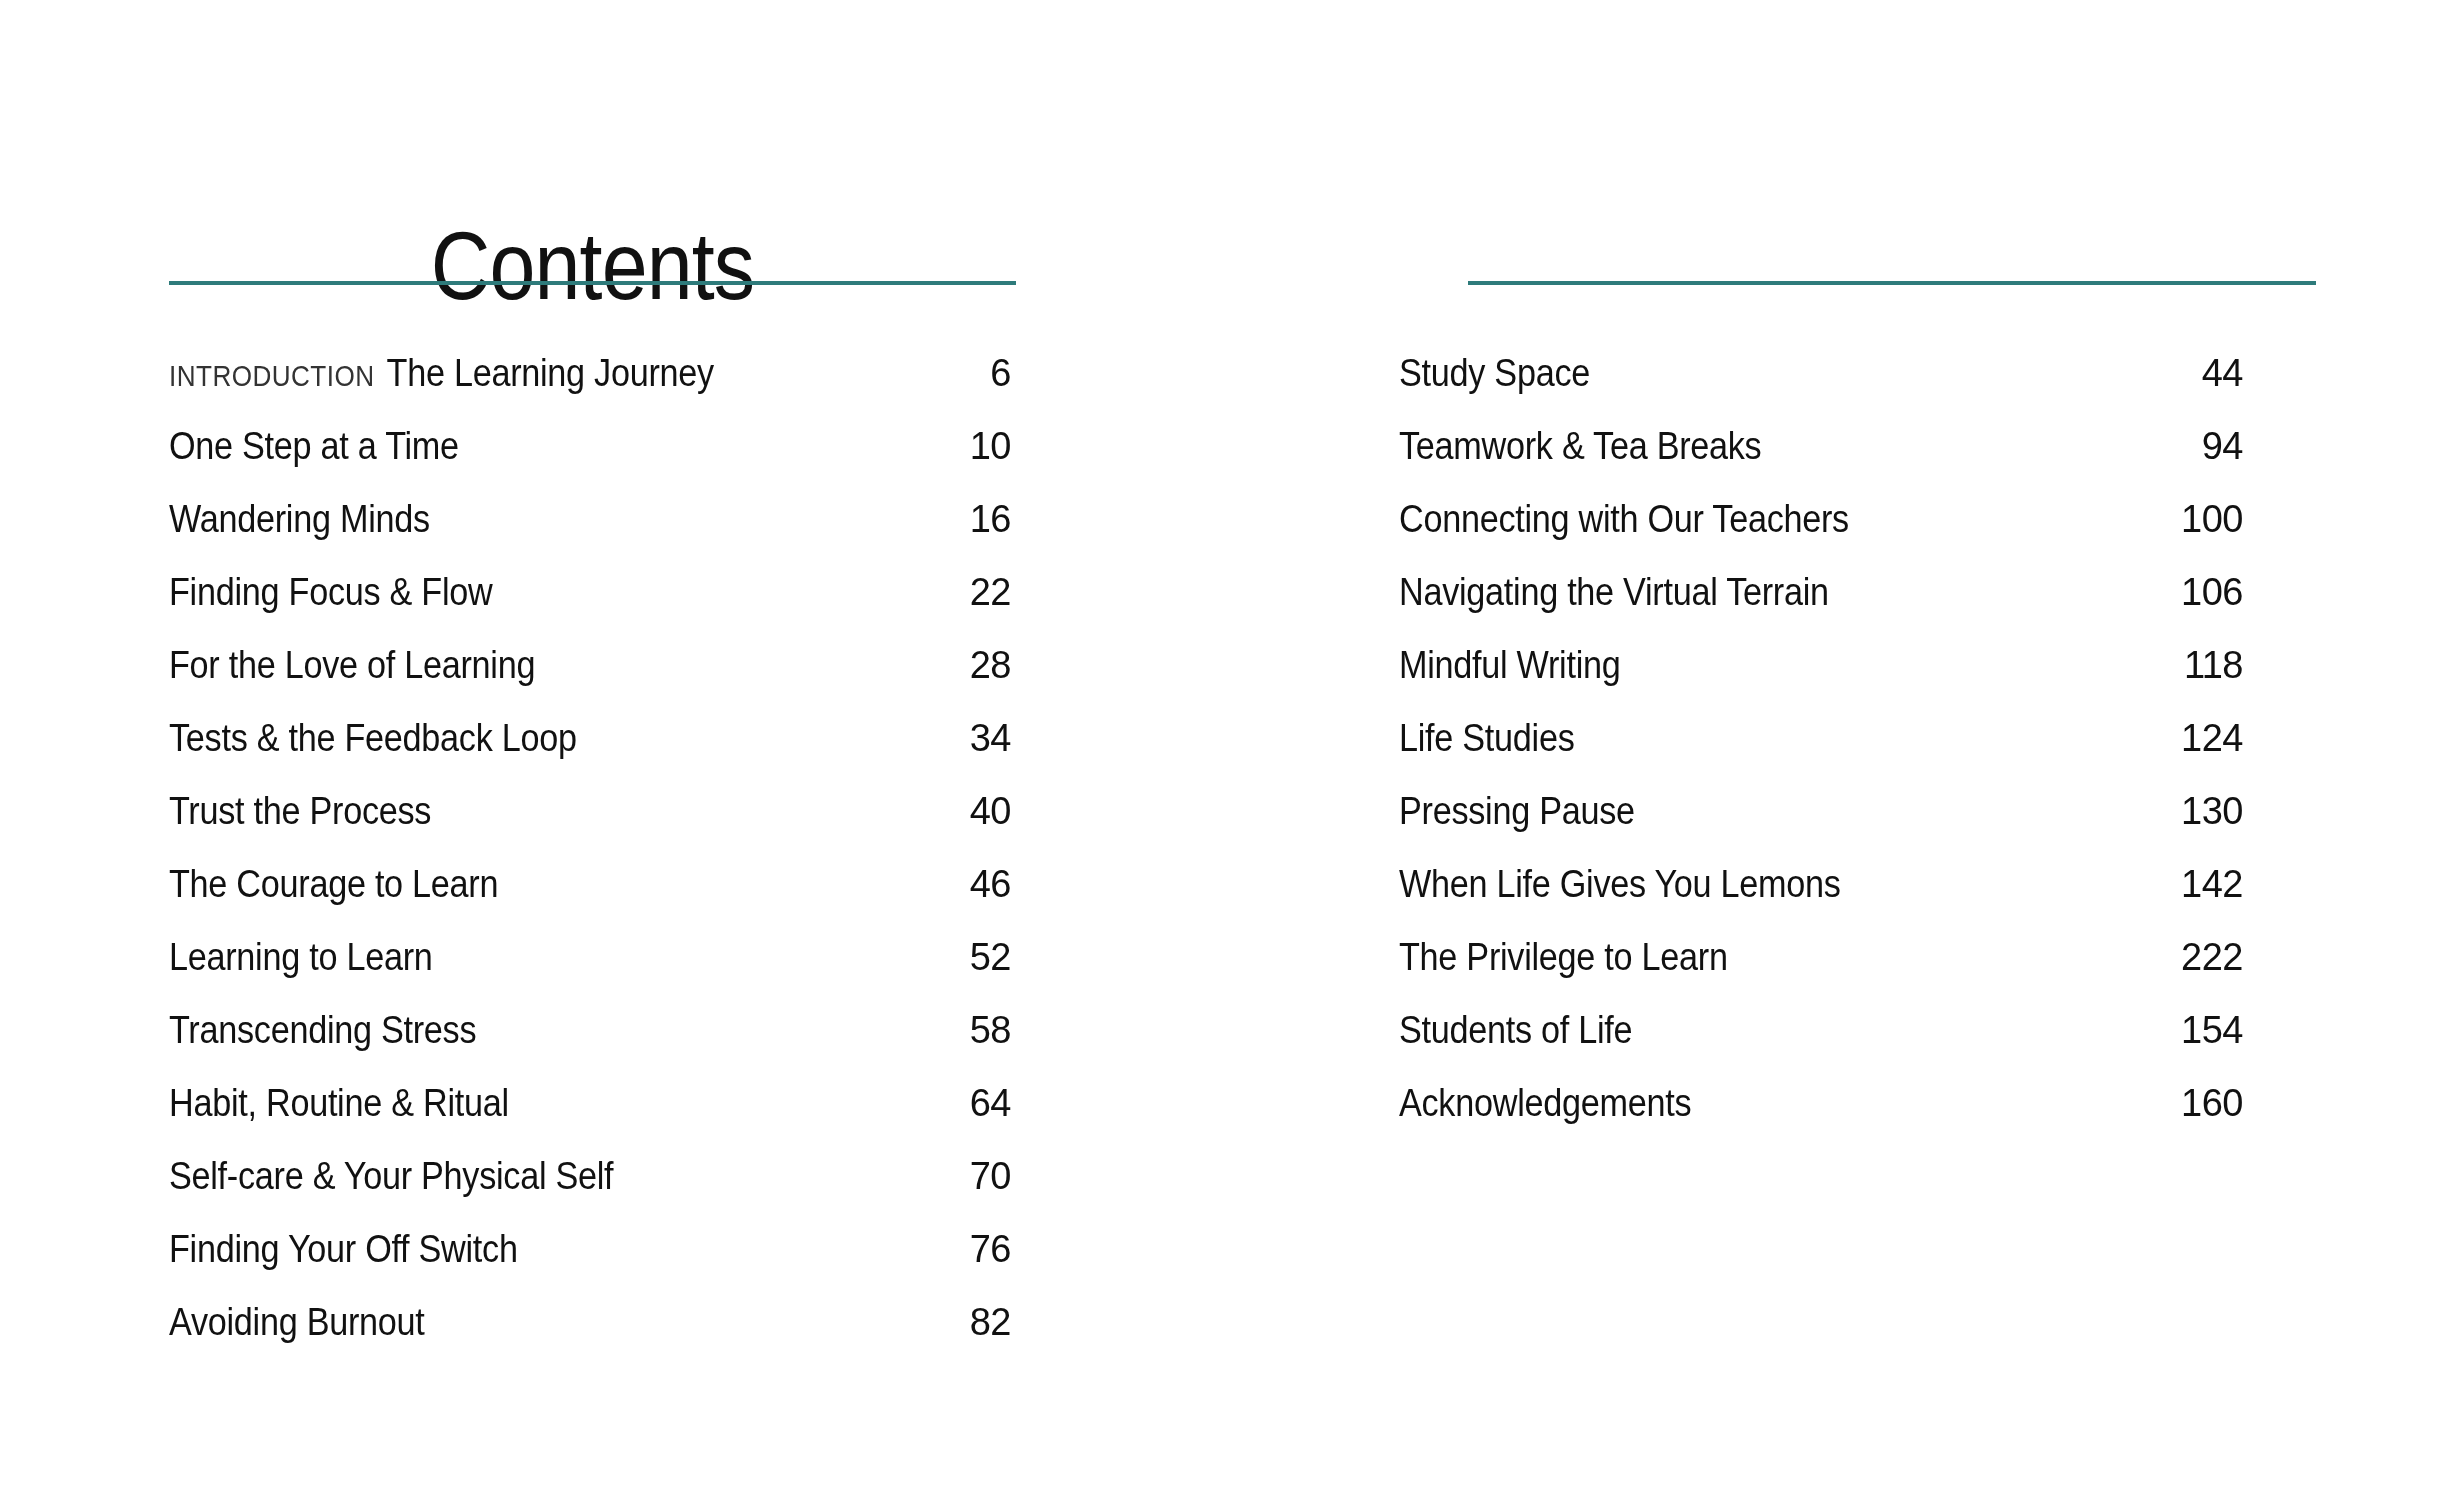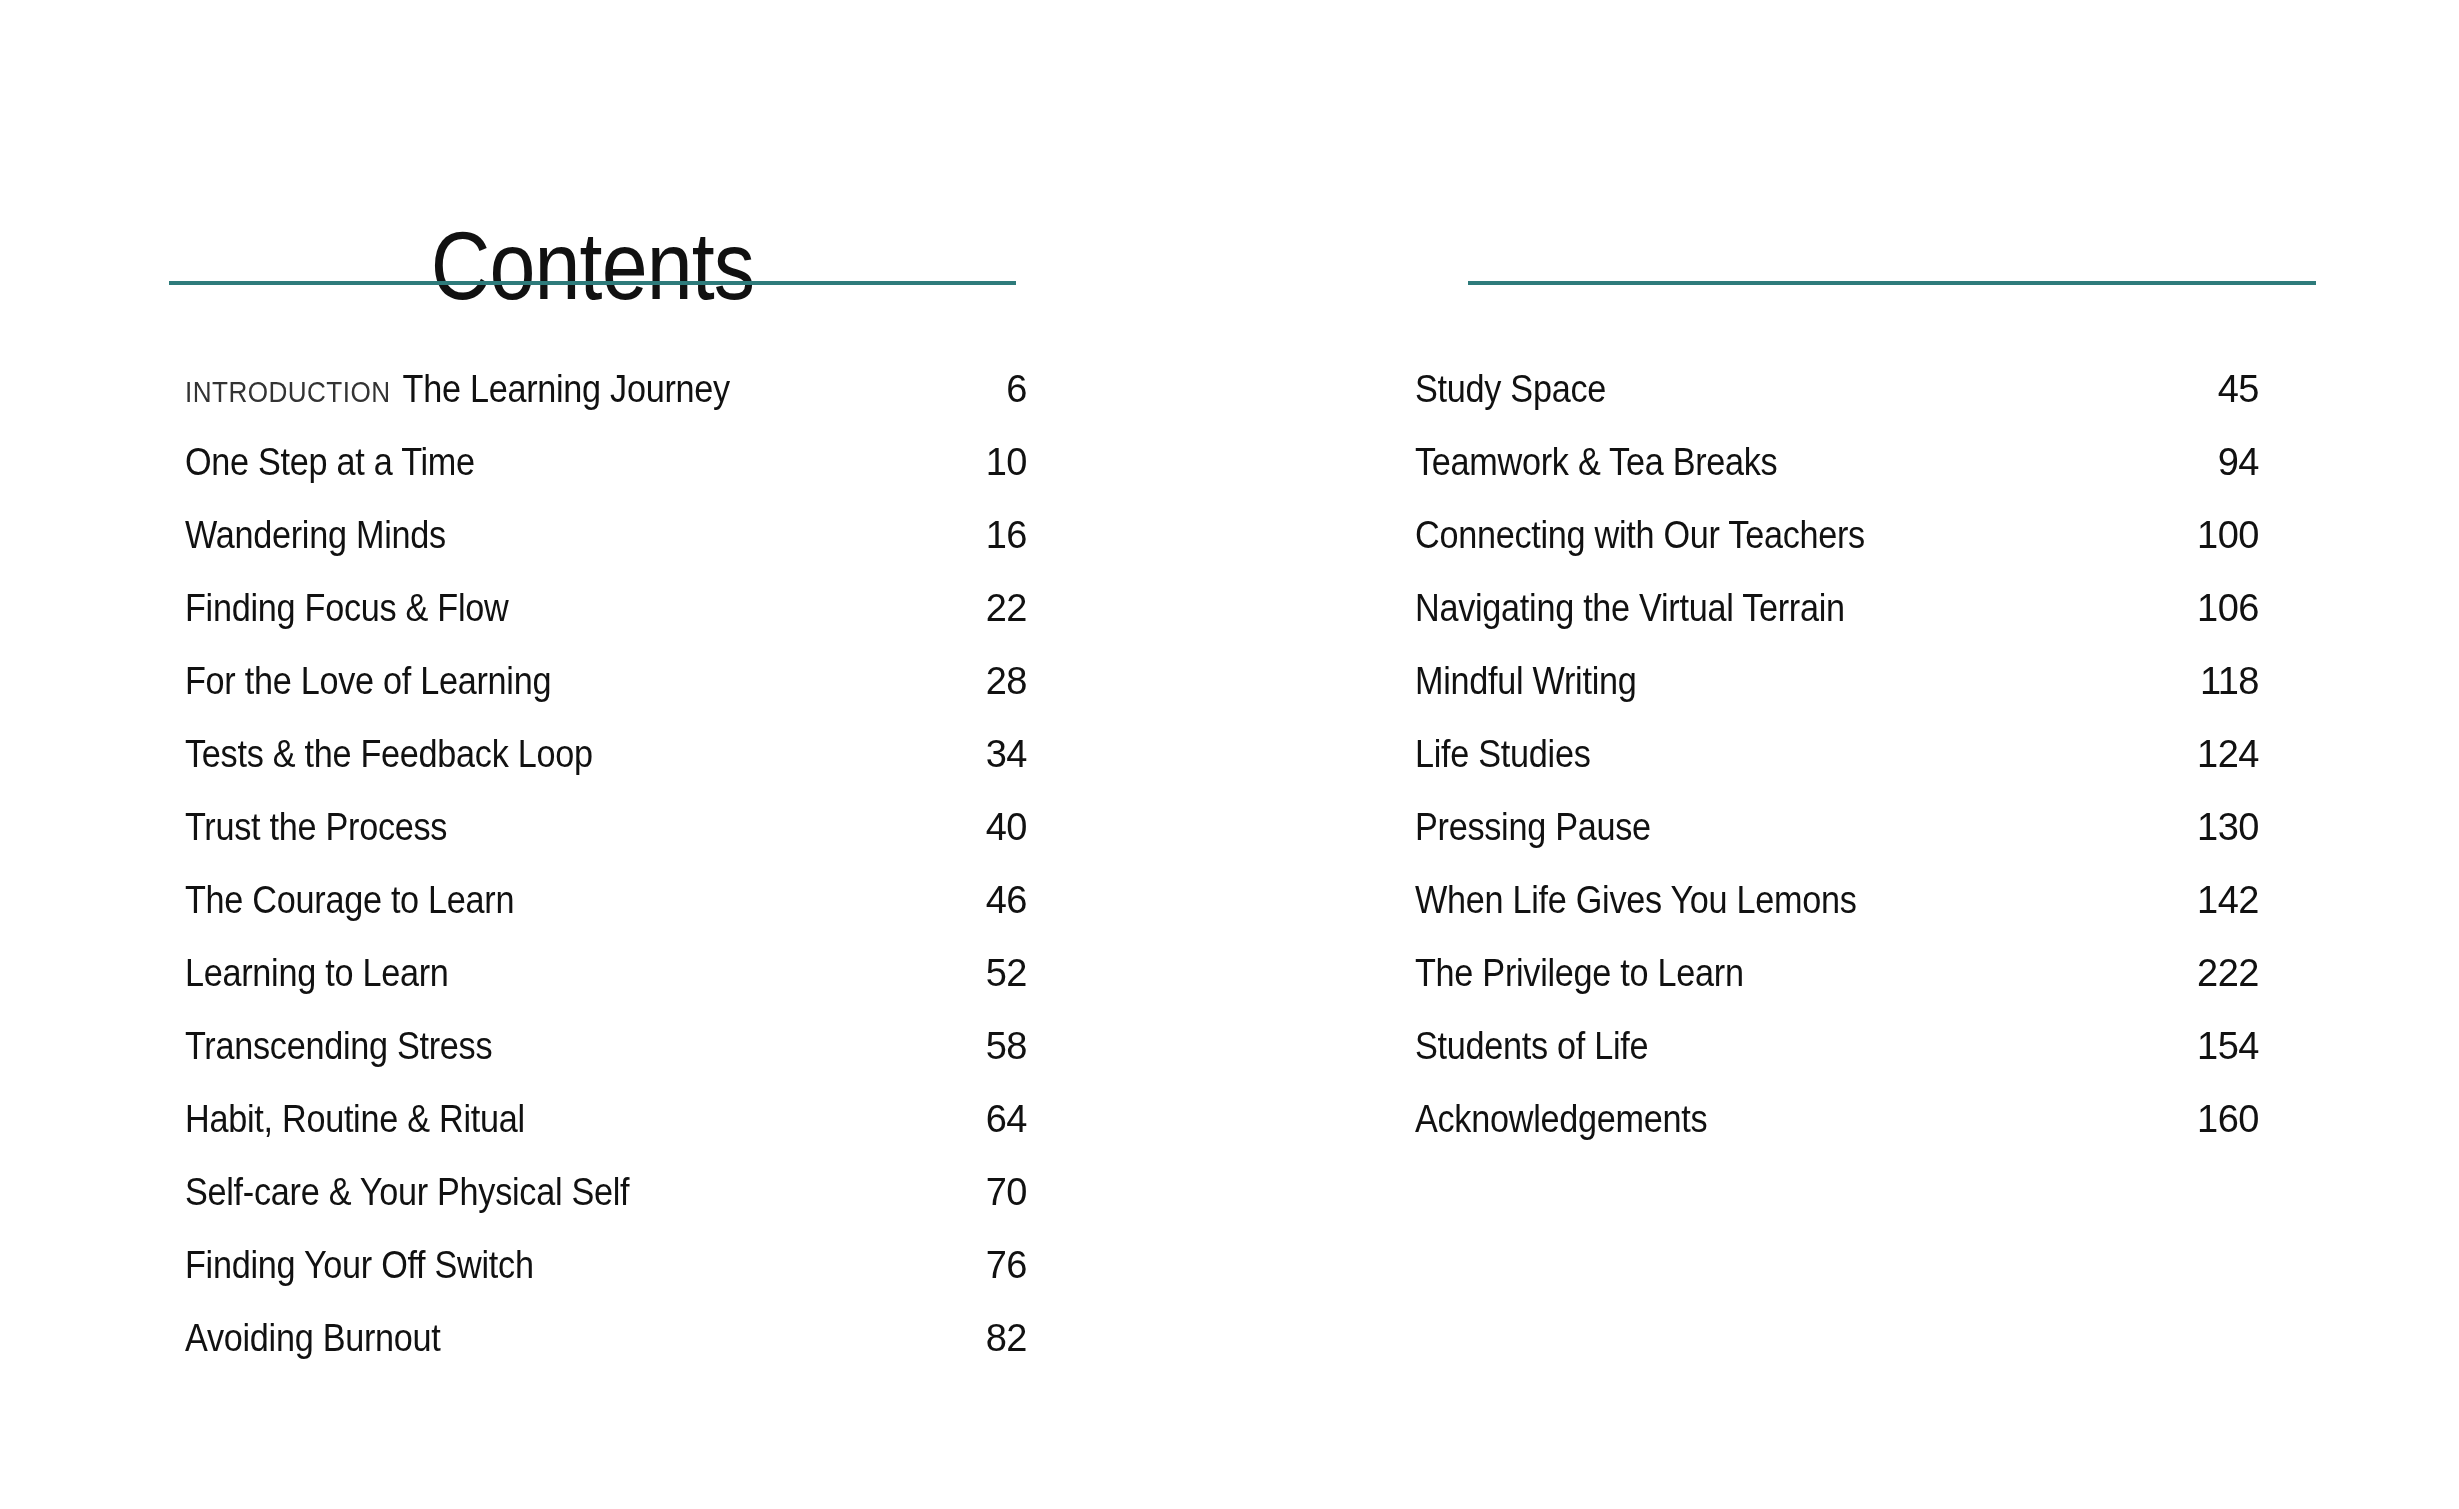--- a/index.html
+++ b/index.html
@@ -34,21 +34,21 @@
       top: 281px;
       height: 3.8px;
       background: #2e7b7b;
     }
     .rule.left { left: 169px; width: 847px; }
     .rule.right { left: 1468px; width: 848px; }
 
     .toc-column {
       position: absolute;
       top: 336px;
-      margin: 16px;
+      margin: 0;
       padding: 0;
       list-style: none;
     }
     .toc-column.left { left: 169px; width: 842px; }
     .toc-column.right { left: 1399px; width: 844px; }
 
     .toc-row {
       position: relative;
       height: 73px;
       display: flex;
@@ -140,21 +140,21 @@
   </li>
   <li class="toc-row">
     <span class="toc-title">Avoiding Burnout</span>
     <span class="toc-page">82</span>
   </li>
 </ul>
 
 <ul class="toc-column right">
   <li class="toc-row">
     <span class="toc-title">Study Space</span>
-    <span class="toc-page">45</span>
+    <span class="toc-page">44</span>
   </li>
   <li class="toc-row">
     <span class="toc-title">Teamwork &amp; Tea Breaks</span>
     <span class="toc-page">94</span>
   </li>
   <li class="toc-row">
     <span class="toc-title">Connecting with Our Teachers</span>
     <span class="toc-page">100</span>
   </li>
   <li class="toc-row">

